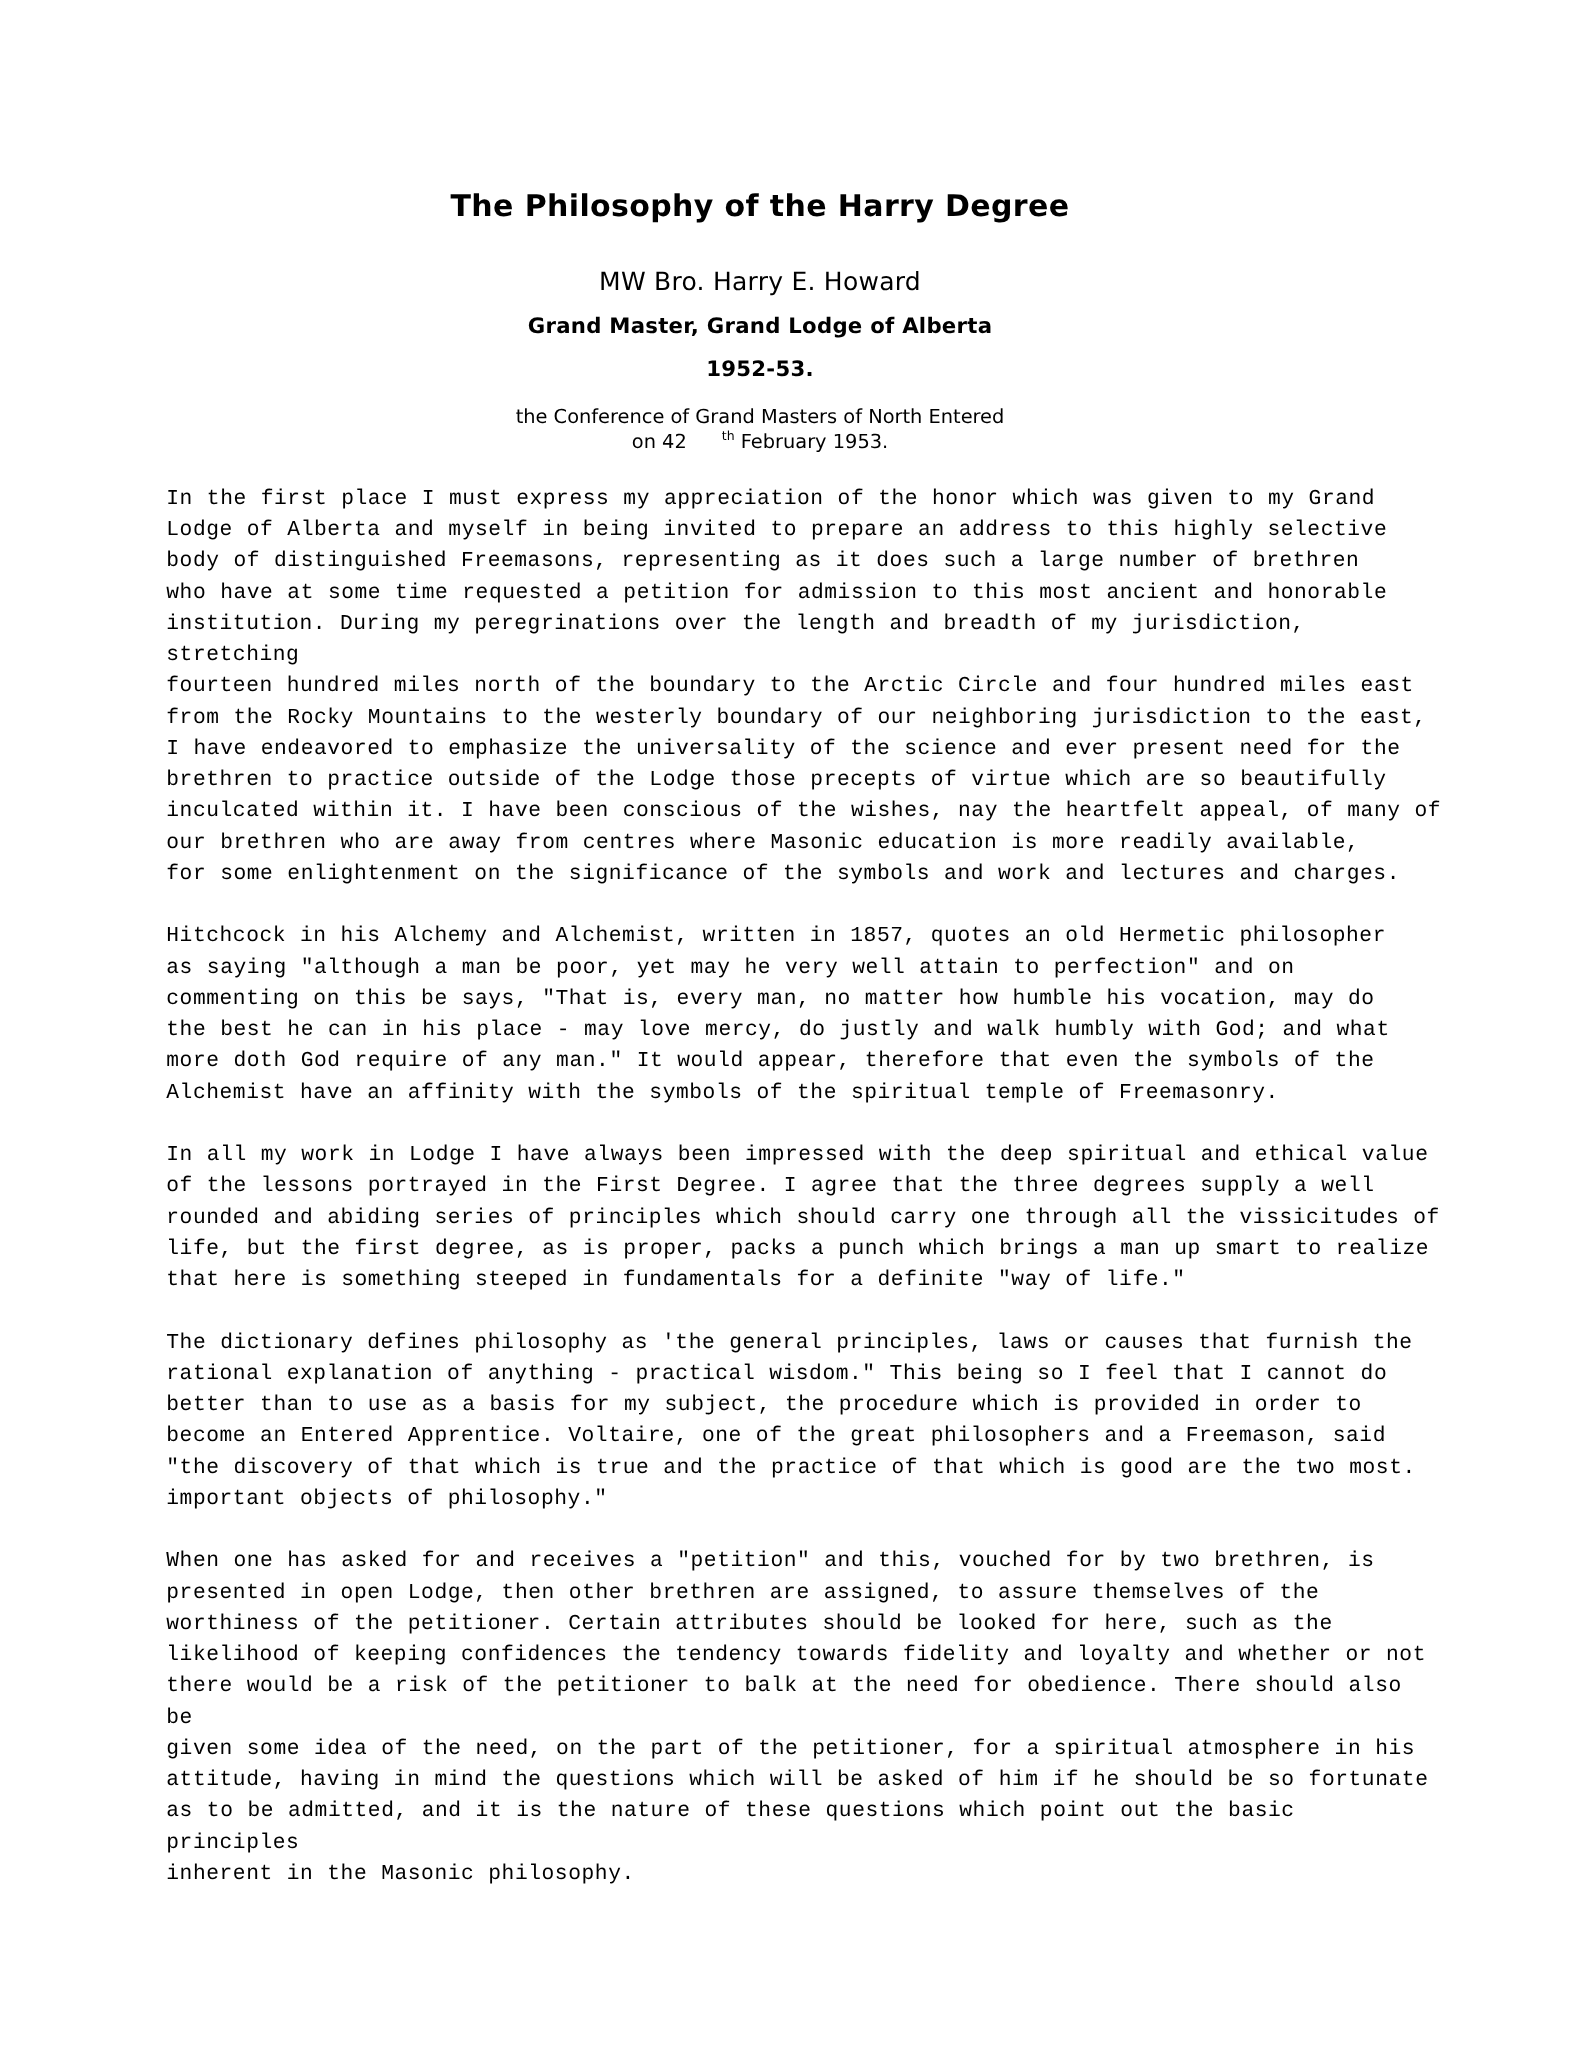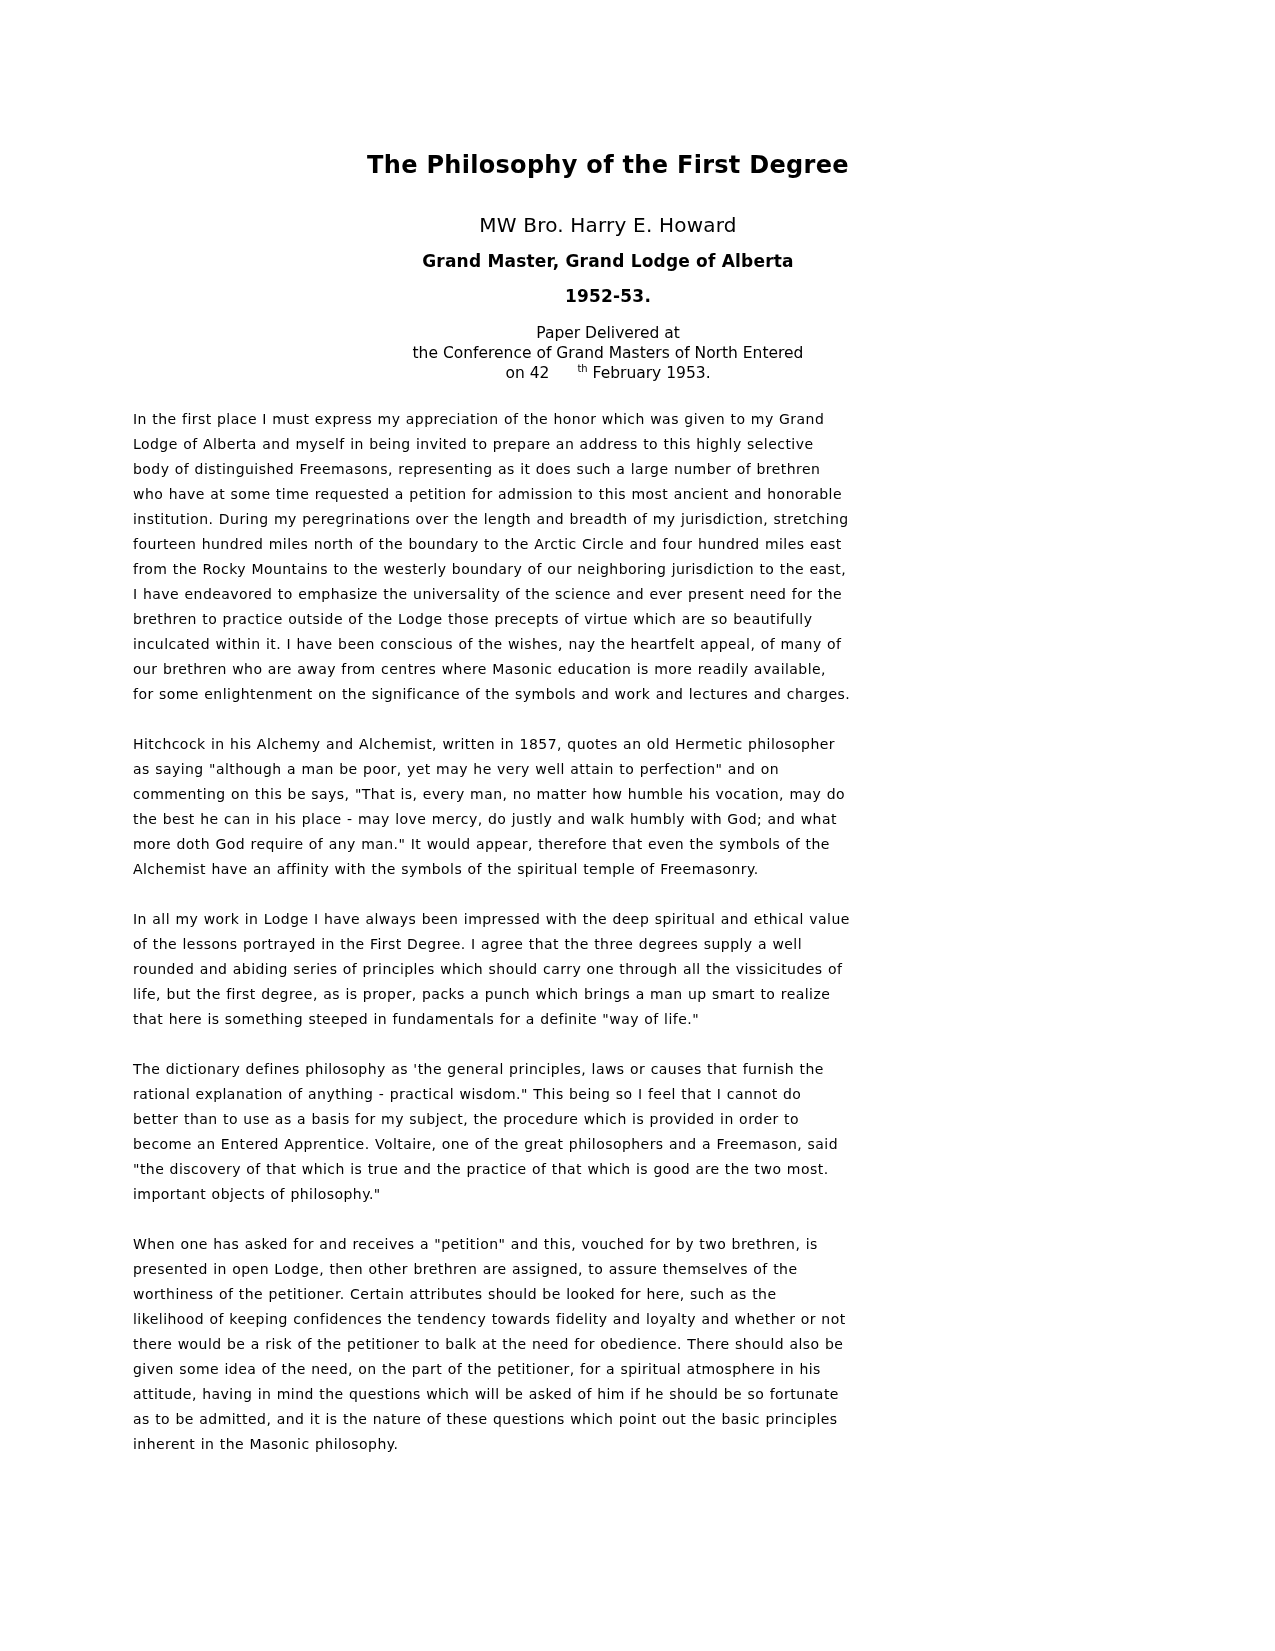--- a/index.html
+++ b/index.html
@@ -54,44 +54,44 @@
   }
   .delivery sup {
     font-size: 10px;
     line-height: 0;
     vertical-align: super;
     margin-left: 28px;
   }
   .doc-body {
     margin-top: 24px;
     width: 1020px;
-    font-size: 14px;
+    font-size: 17px;
     line-height: 25px;
     letter-spacing: 0.45px;
     word-spacing: 0.5px;
+    font-family: Liberation Mono, monospace;
   }
   .para {
     margin: 0 0 25px 0;
     white-space: pre-line;
   }
 </style>
 </head>
 <body>
 
 <div class="page">
 
   <div class="doc-header">
-    <h1 class="doc-title">The Philosophy of the First Degree</h1>
+    <h1 class="doc-title">The Philosophy of the Harry Degree</h1>
 
     <p class="author-name">MW Bro. Harry E. Howard</p>
     <p class="author-role">Grand Master, Grand Lodge of Alberta</p>
     <p class="author-years">1952-53.</p>
 
     <div class="delivery">
-      <div>Paper Delivered at</div>
       <div>the Conference of Grand Masters of North Entered</div>
       <div>
         <span>on 42</span><sup>th</sup><span> February 1953.</span>
       </div>
     </div>
   </div>
 
   <div class="doc-body">
     <p class="para">In the first place I must express my appreciation of the honor which was given to my Grand
 Lodge of Alberta and myself in being invited to prepare an address to this highly selective

